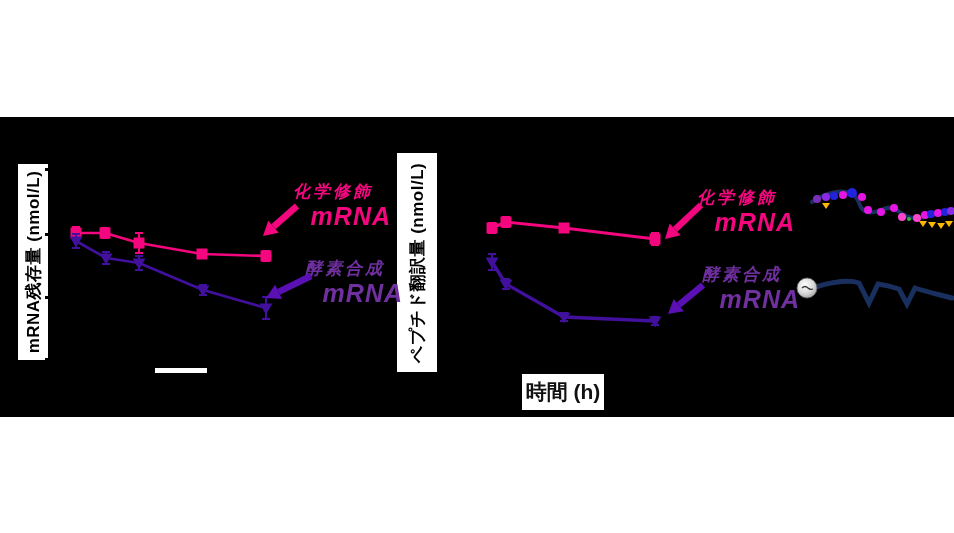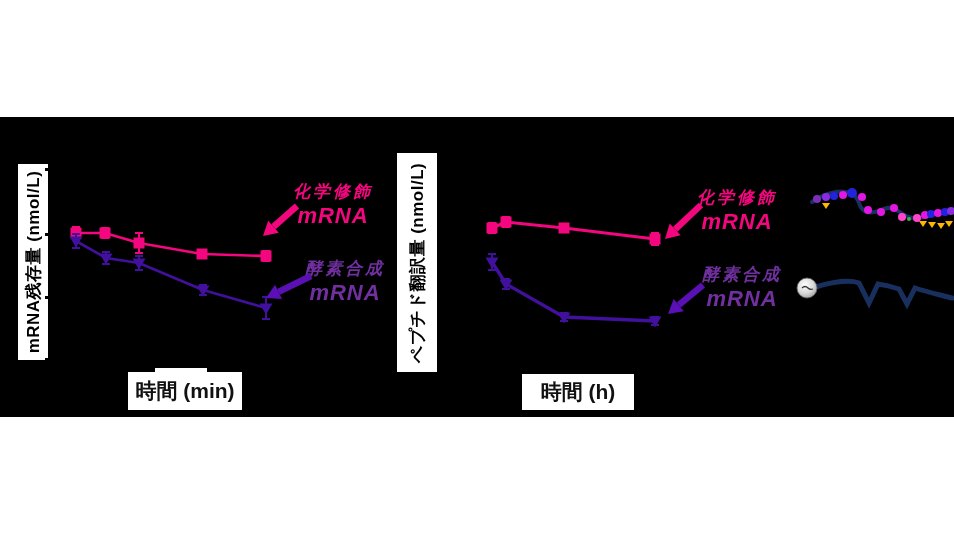--- a/index.html
+++ b/index.html
@@ -9,26 +9,26 @@
 
   .ylabel-box{position:absolute;background:#ffffff;z-index:1;}
   #ybox-left{left:18px;top:164px;width:30px;height:196px;}
   #ybox-right{left:397px;top:153px;width:40px;height:219px;}
   .vtext{position:absolute;left:50%;top:50%;transform:translate(-50%,-50%) rotate(-90deg);
          white-space:nowrap;font-weight:bold;color:#000;font-size:17px;letter-spacing:0.5px;}
 
   .xlabel-box{position:absolute;background:#ffffff;z-index:1;display:flex;
               align-items:center;justify-content:center;font-weight:bold;color:#111;font-size:21px;}
   #xbox-left{left:128px;top:372px;width:114px;height:38px;}
-  #xbox-right{left:522px;top:374px;width:112px;height:36px;}
+  #xbox-right{left:522px;top:374px;width:82px;height:36px;}
   #tick-remnant{position:absolute;left:155px;top:368px;width:52px;height:5px;background:#ffffff;z-index:1;}
 
   .legend{position:absolute;width:116px;text-align:center;font-weight:bold;z-index:1;font-style:italic;}
   .legend .cjk{font-size:17px;letter-spacing:3px;line-height:24px;}
-  .legend .lat{font-size:22px;letter-spacing:1px;line-height:24px;}
+  .legend .lat{font-size:25px;letter-spacing:1px;line-height:24px;text-align:right;}
   #lg-left-pink  {left:275px;top:180px;}
   #lg-left-purple{left:287px;top:257px;}
   #lg-right-pink {left:679px;top:186px;}
   #lg-right-purple{left:684px;top:263px;}
 
   #fig{position:absolute;left:0;top:0;z-index:2;pointer-events:none;}
 </style>
 </head>
 <body>
 
@@ -37,23 +37,20 @@
 
   <div id="ybox-left" class="ylabel-box">
     <span class="vtext">mRNA残存量 (nmol/L)</span>
   </div>
   <div id="ybox-right" class="ylabel-box">
     <span class="vtext">ペプチド翻訳量 (nmol/L)</span>
   </div>
 
   <div id="tick-remnant"></div>
 
-  <div id="xbox-left" class="xlabel-box">
-    <span>時間 (min)</span>
-  </div>
   <div id="xbox-right" class="xlabel-box">
     <span>時間 (h)</span>
   </div>
 
   <div id="lg-left-pink" class="legend" style="color:#f3067e">
     <div class="cjk">化学修飾</div>
     <div class="lat">mRNA</div>
   </div>
   <div id="lg-left-purple" class="legend" style="color:#7030a0">
     <div class="cjk">酵素合成</div>

